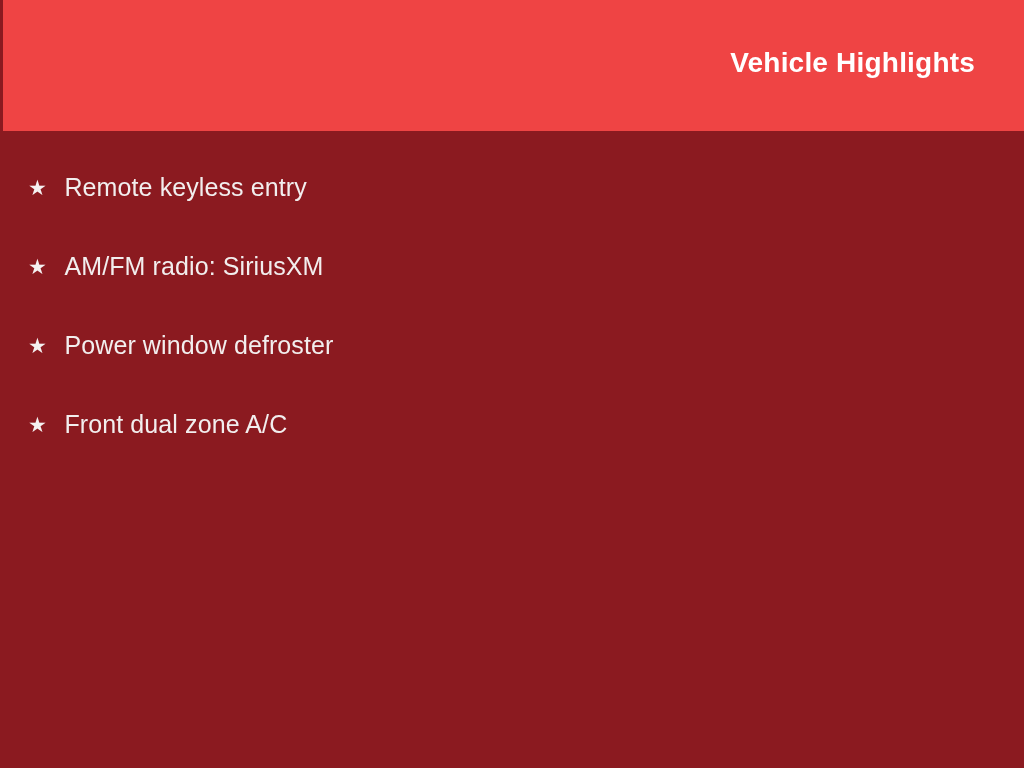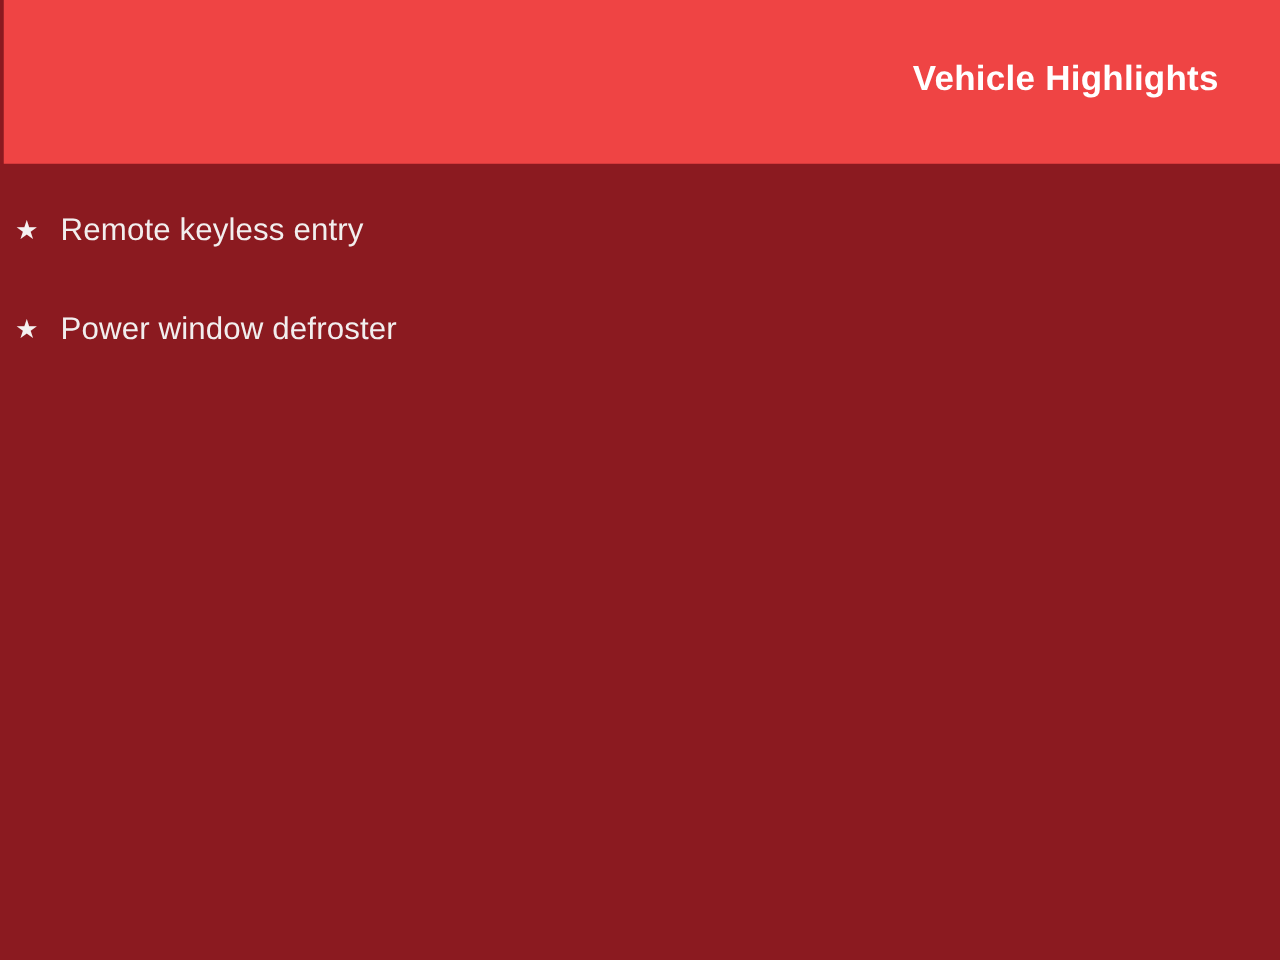--- a/index.html
+++ b/index.html
@@ -49,23 +49,23 @@
     position: absolute;
     top: 131px;
     left: 0;
     width: 1024px;
     height: 637px;
     background: #8b1a20;
   }
   #highlights-list {
     list-style: none;
     margin: 0;
-    padding: 0;
+    padding: 16px;
     position: absolute;
-    top: 14px;
+    top: 0;
     left: 0;
     width: 821px;
   }
   #highlights-list li.bullet-row {
     position: relative;
     height: 79px;
     line-height: 79px;
     padding: 0 0 0 12px;
     margin: 0;
     white-space: nowrap;
@@ -101,26 +101,34 @@
 
   <div id="highlights-body">
     <ul id="highlights-list">
 
       <li class="bullet-row">
         <span class="bullet-star">★</span>
         <span class="bullet-text">Remote keyless entry</span>
       </li>
 
 
+      <li class="bullet-row">
+        <span class="bullet-star">★</span>
+        <span class="bullet-text">AM/FM radio: SiriusXM</span>
+      </li>
 
 
 
       <li class="bullet-row">
         <span class="bullet-star">★</span>
         <span class="bullet-text">Power window defroster</span>
       </li>
 
+      <li class="bullet-row">
+        <span class="bullet-star">★</span>
+        <span class="bullet-text">Front dual zone A/C</span>
+      </li>
 
 
     </ul>
   </div>
 
 </div>
 
 </body></html>

